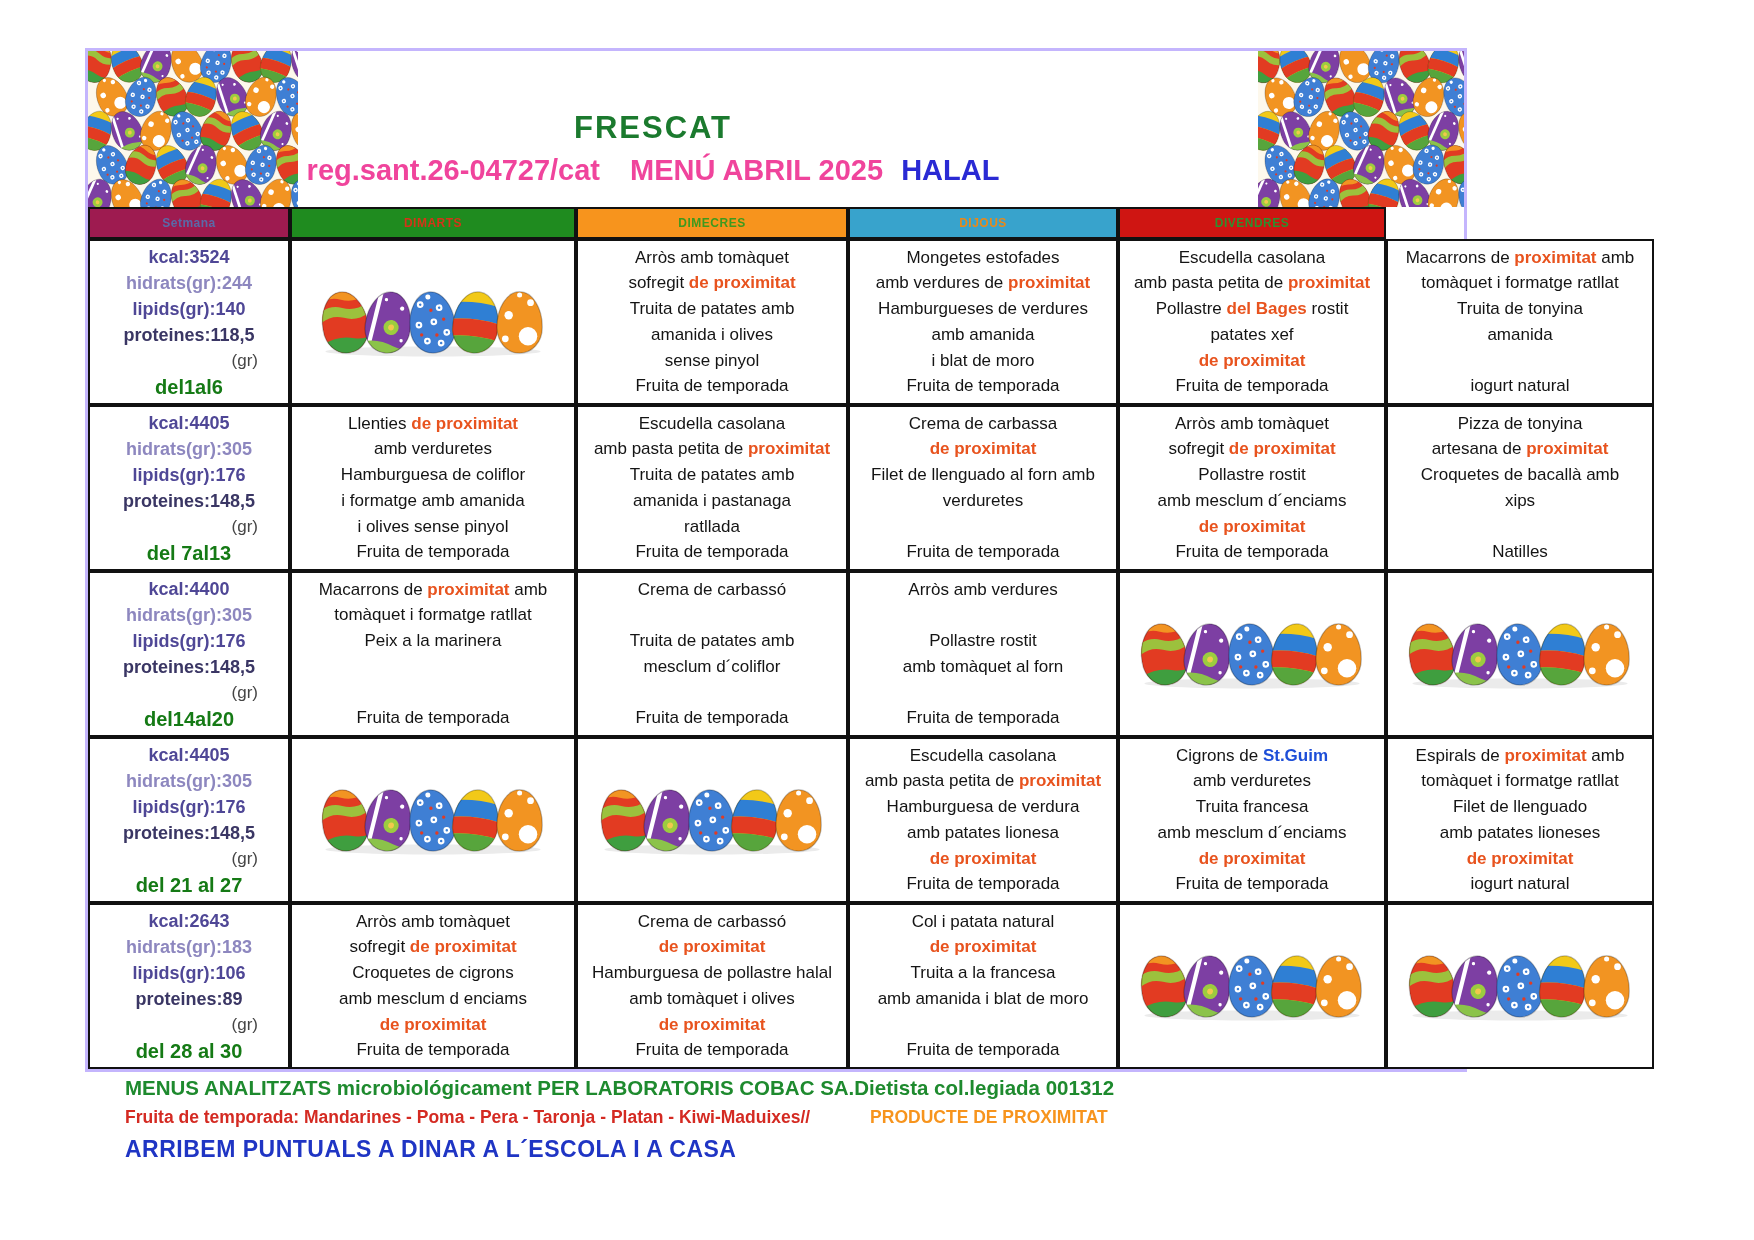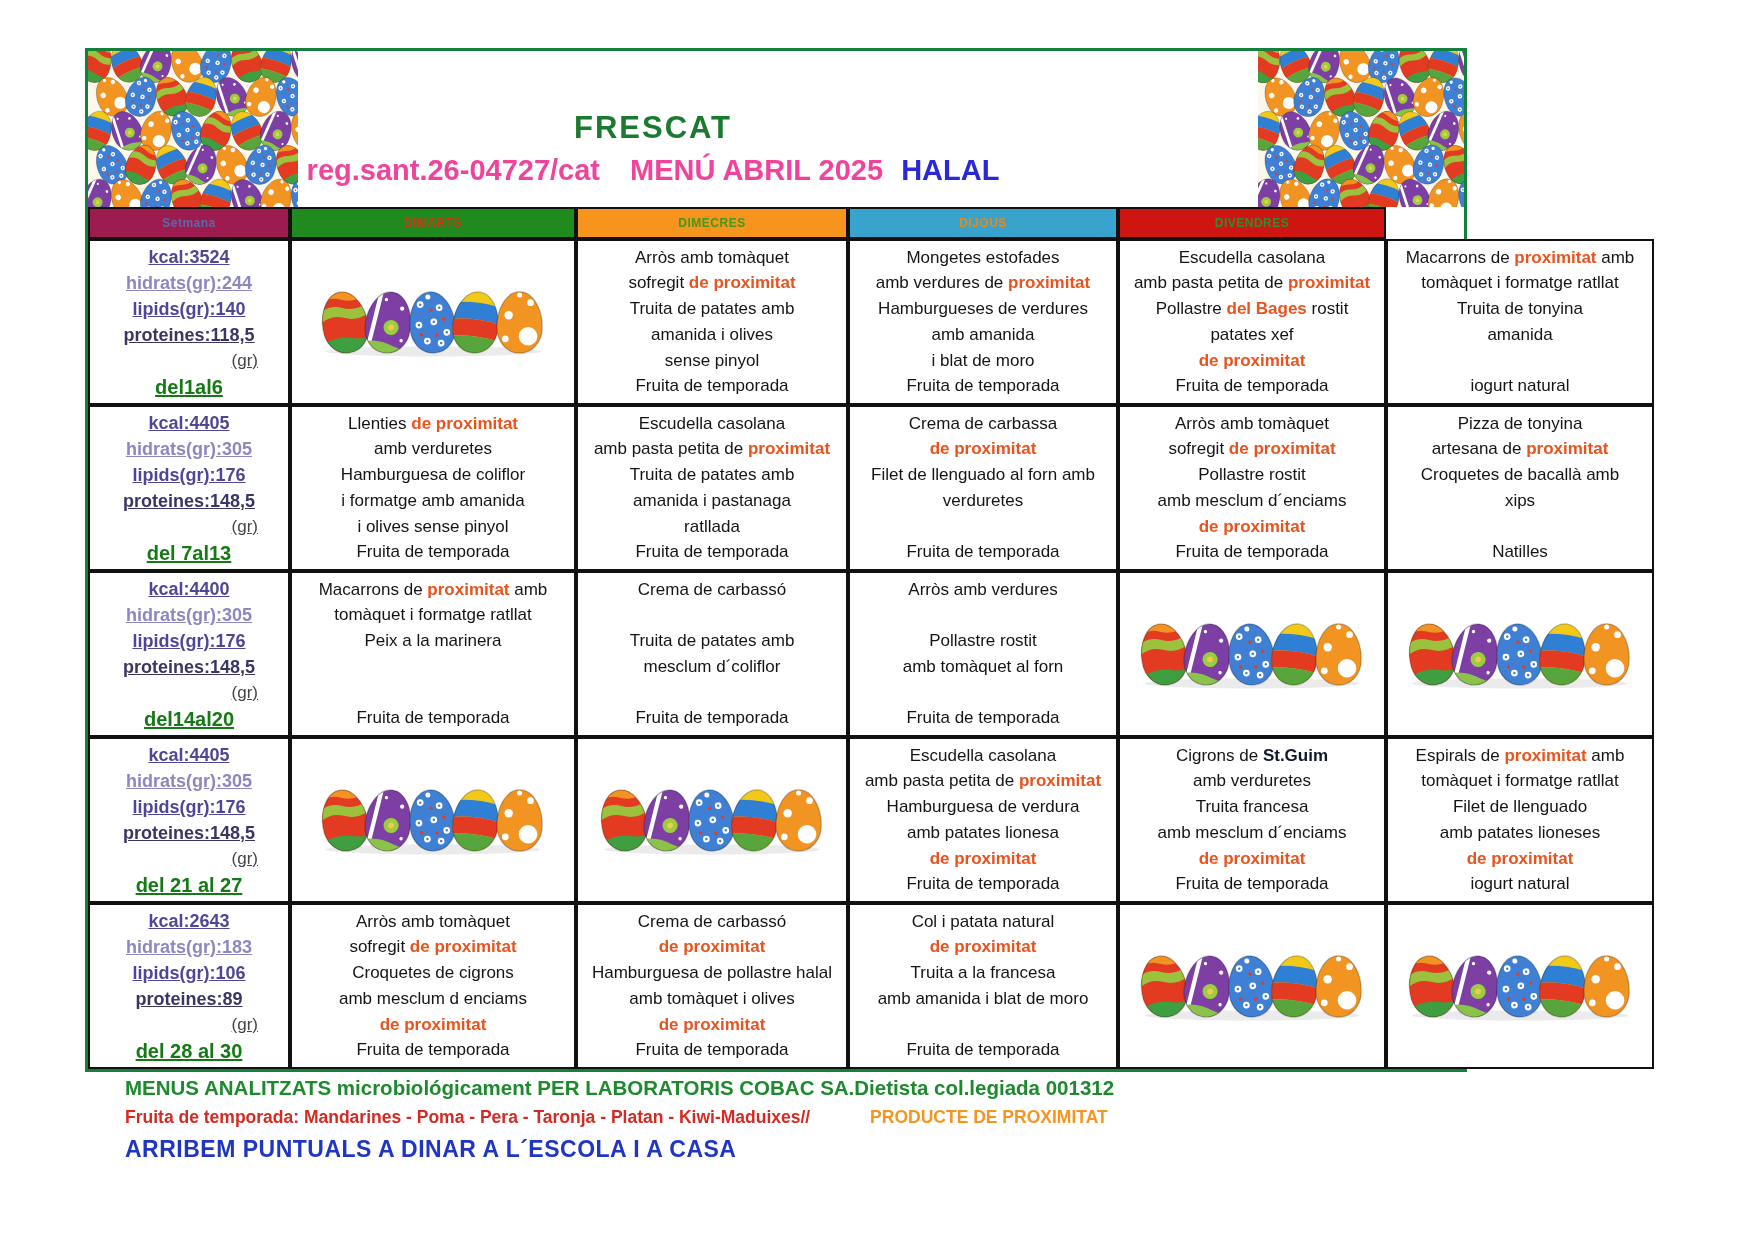--- a/index.html
+++ b/index.html
@@ -1,40 +1,40 @@
 <!DOCTYPE html>
 <html><head>
 <meta charset="utf-8">
 <style>
   * { box-sizing: border-box; margin: 0; padding: 0; }
   body { background: #fdfdfd; font-family: "Liberation Sans", sans-serif; }
   .sheet { position: relative; width: 1754px; height: 1240px; background: #ffffff; overflow: hidden; }
 
-  .menu-table { position: absolute; left: 85px; top: 48px; width: 1382px; border: 3px solid #15803d; background: #fff; }
+  .menu-table { position: absolute; left: 85px; top: 48px; width: 1382px; border: 3px solid #c4b5fd; background: #fff; }
 
   
   .header-band { display: grid; grid-template-columns: 210px 1fr 206px; height: 156px; }
   .corner-photo { overflow: hidden; }
   .corner-photo svg { display: block; width: 100%; height: 100%; }
   .title-box { display: flex; flex-direction: column; justify-content: flex-end; align-items: center; padding-bottom: 20px; transform: translateX(-125px); }
   .title-main { color: #1b7a2e; font-size: 31px; font-weight: bold; letter-spacing: 2px; margin-bottom: 8px; }
   .title-sub { font-size: 29px; font-weight: bold; color: #f0449c; white-space: nowrap; }
   .title-sub .reg { margin-right: 22px; }
   .title-sub .halal { color: #2a2ad4; margin-left: 10px; }
 
   
   .cols { display: grid; grid-template-columns: 202px 286px 272px 270px 268px 268px; }
 
   .colhead { border: 2px solid #111; display: flex; align-items: center; justify-content: center; font-weight: bold; font-size: 12px; height: 32px; letter-spacing: 0.5px; }
 
   .week-row { height: 166px; }
   .cell { border: 2px solid #111; background: #fff; overflow: hidden; }
 
   .nutri { display: flex; flex-direction: column; justify-content: space-evenly; padding: 2px 0; }
-  .nline { text-align: center; font-size: 18px; font-weight: bold; line-height: 24px; text-decoration: underline; }
+  .nline { text-align: center; font-size: 18px; font-weight: bold; line-height: 24px; }
   .n-kcal, .n-lip { color: #4f4796; }
   .n-hid { color: #8d87bf; }
   .n-pro { color: #3a3664; }
   .n-gr { color: #454545; font-weight: normal; font-size: 17px; text-align: right; padding-right: 30px; }
   .n-range { color: #157a15; font-size: 20px; }
 
   .day { display: flex; flex-direction: column; justify-content: space-evenly; padding: 3px 1px; }
   .mline { text-align: center; font-size: 17px; line-height: 24px; color: #141414; white-space: nowrap; }
   .mline .accent { font-weight: bold; }
   .eggcell { justify-content: center; align-items: center; }
@@ -634,21 +634,21 @@
           </div>
           <div class="cell day">
             <div class="mline"><span>Escudella casolana</span></div>
             <div class="mline"><span>amb pasta petita de </span><span class="accent" style="color: rgb(232, 83, 30);">proximitat</span></div>
             <div class="mline"><span>Hamburguesa de verdura</span></div>
             <div class="mline"><span>amb patates lionesa</span></div>
             <div class="mline"><span class="accent" style="color: rgb(232, 83, 30);">de proximitat</span></div>
             <div class="mline"><span>Fruita de temporada</span></div>
           </div>
           <div class="cell day">
-            <div class="mline"><span>Cigrons de </span><span class="accent" style="color: #0f172a;">St.Guim</span></div>
+            <div class="mline"><span>Cigrons de </span><span class="accent" style="color: #1d4ed8;">St.Guim</span></div>
             <div class="mline"><span>amb verduretes</span></div>
             <div class="mline"><span>Truita francesa</span></div>
             <div class="mline"><span>amb mesclum d´enciams</span></div>
             <div class="mline"><span class="accent" style="color: rgb(232, 83, 30);">de proximitat</span></div>
             <div class="mline"><span>Fruita de temporada</span></div>
           </div>
           <div class="cell day">
             <div class="mline"><span>Espirals de </span><span class="accent" style="color: rgb(232, 83, 30);">proximitat</span><span> amb</span></div>
             <div class="mline"><span>tomàquet i formatge ratllat</span></div>
             <div class="mline"><span>Filet de llenguado</span></div>

